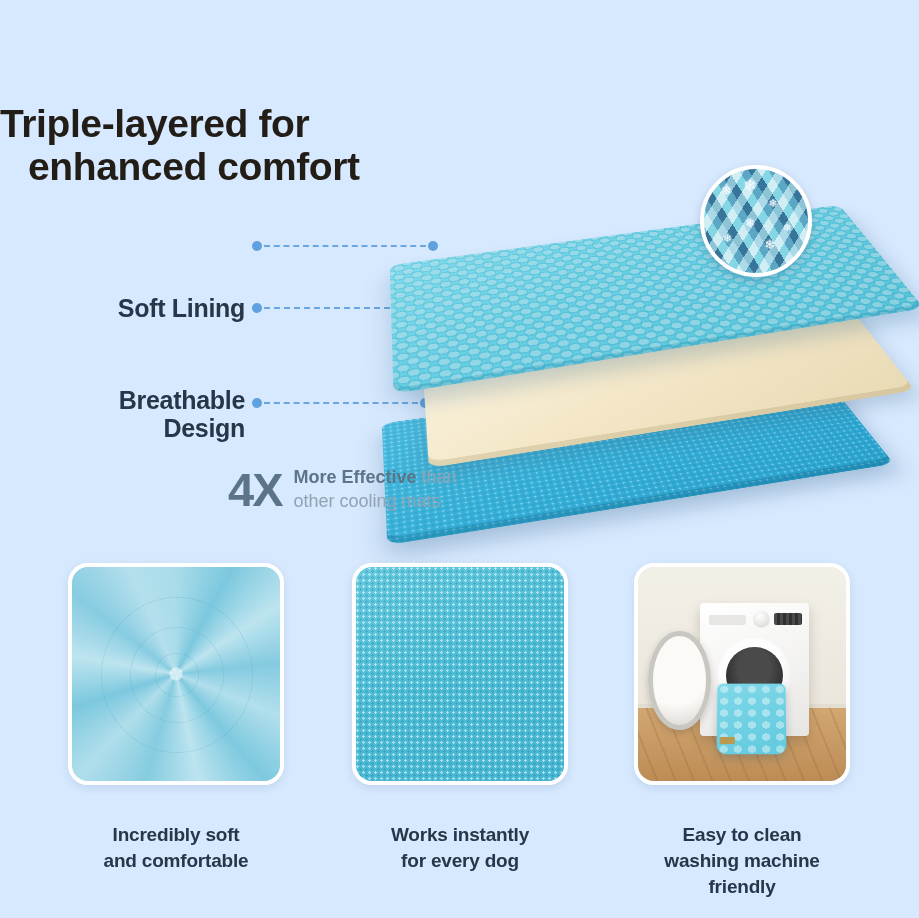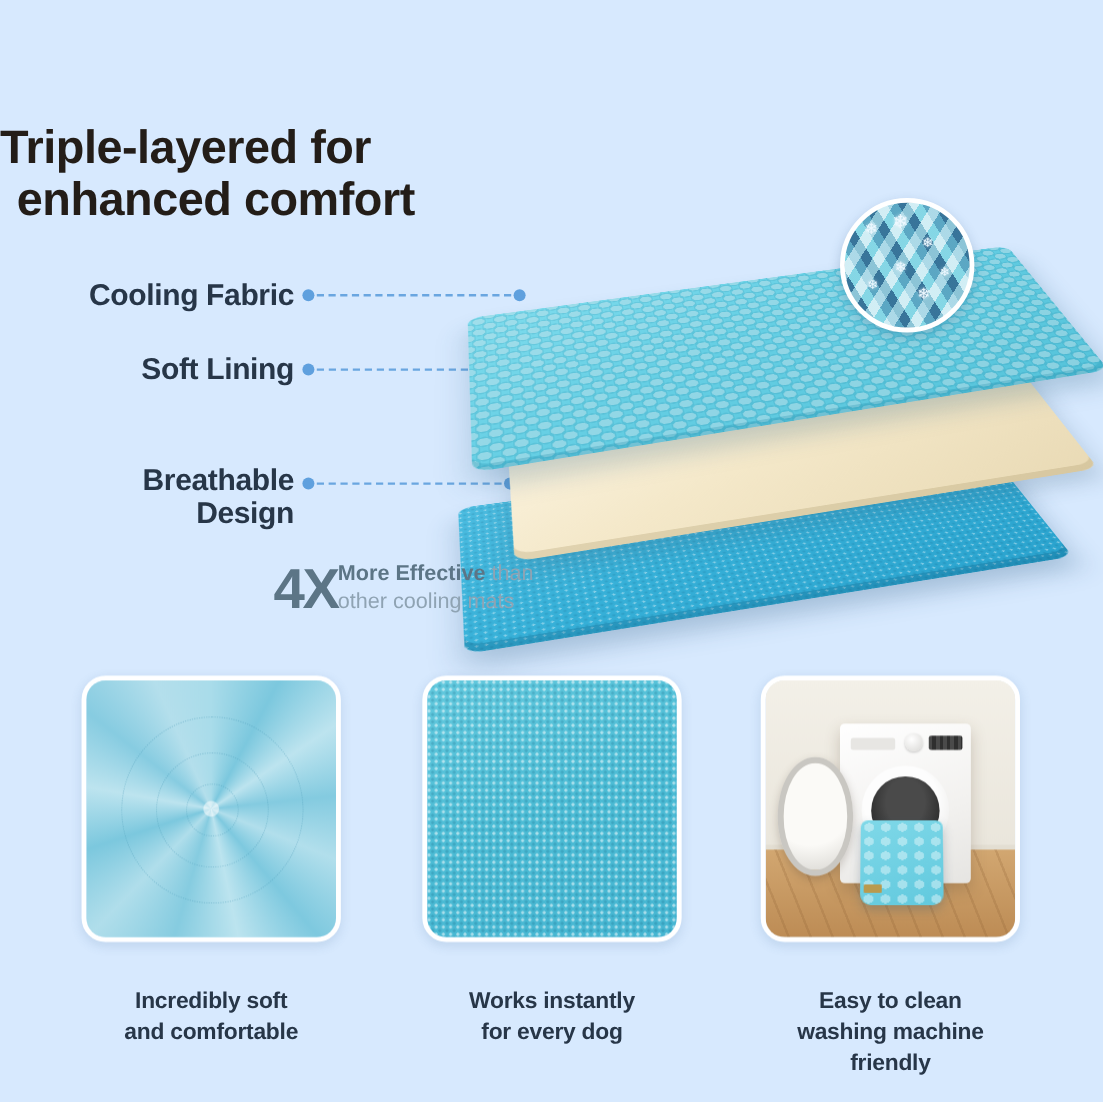--- a/index.html
+++ b/index.html
@@ -13,21 +13,21 @@
 
   
   .title{
     position:absolute;left:0;top:58px;width:919px;
     text-align:left;
     font-size:39px;line-height:1.12;
     font-weight:800;letter-spacing:-0.4px;
     color:#231d18;
     white-space:pre-line;
   }
-  .title .l2{display:block;padding-left:14px;}
+  .title .l2{display:block;padding-left:28px;}
 
   
   .label{
     position:absolute;
     text-align:right;
     font-size:25px;line-height:1.12;
     font-weight:700;letter-spacing:-0.3px;
     color:#273648;
     white-space:pre-line;
   }
@@ -109,21 +109,21 @@
       repeating-linear-gradient(-58deg,rgba(215,238,245,.65) 0 9px,rgba(90,125,145,.5) 9px 18px),
       #5d8598;
     background-blend-mode:overlay,normal,normal;
   }
   .fiber .flake{
     position:absolute;color:#eef8ff;font-size:13px;line-height:1;
     text-shadow:0 0 3px rgba(255,255,255,.8);
   }
 
   
-  .claim{position:absolute;left:228px;top:466px;display:flex;align-items:flex-end;}
+  .claim{position:absolute;left:228px;top:466px;display:flex;align-items:center;gap:12px;}
   .claim-num{
     font-size:47px;font-weight:800;letter-spacing:-2px;
     color:#5c7586;line-height:1;
   }
   .claim-txt{font-size:18px;line-height:1.32;color:#8fa3b3;}
   .claim-txt b{color:#5c7586;font-weight:700;}
 
   
   .cards{position:absolute;left:0;top:563px;width:919px;height:240px;}
   .card{
@@ -229,21 +229,20 @@
 </head>
 <body>
 
 <div class="page">
 
   <div class="title">
     <span>Triple-layered for</span>
     <span class="l2">enhanced comfort</span>
   </div>
 
-  <div class="label lbl-cooling">Cooling Fabric</div>
   <div class="label lbl-soft">Soft Lining</div>
   <div class="label lbl-breathe">Breathable
 Design</div>
 
   <div class="conn c1">
     <span class="dot"></span>
     <span class="dash"></span>
     <span class="dot"></span>
   </div>
   <div class="conn c2">

